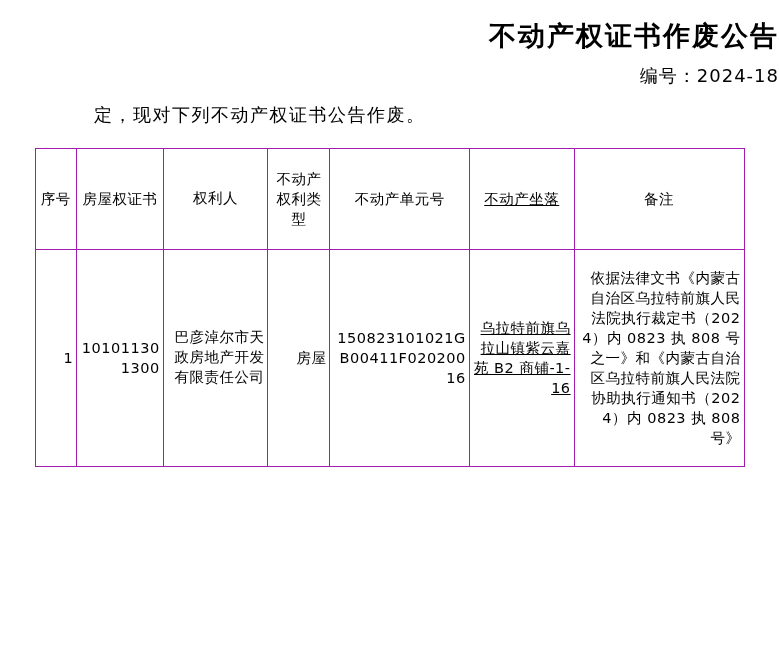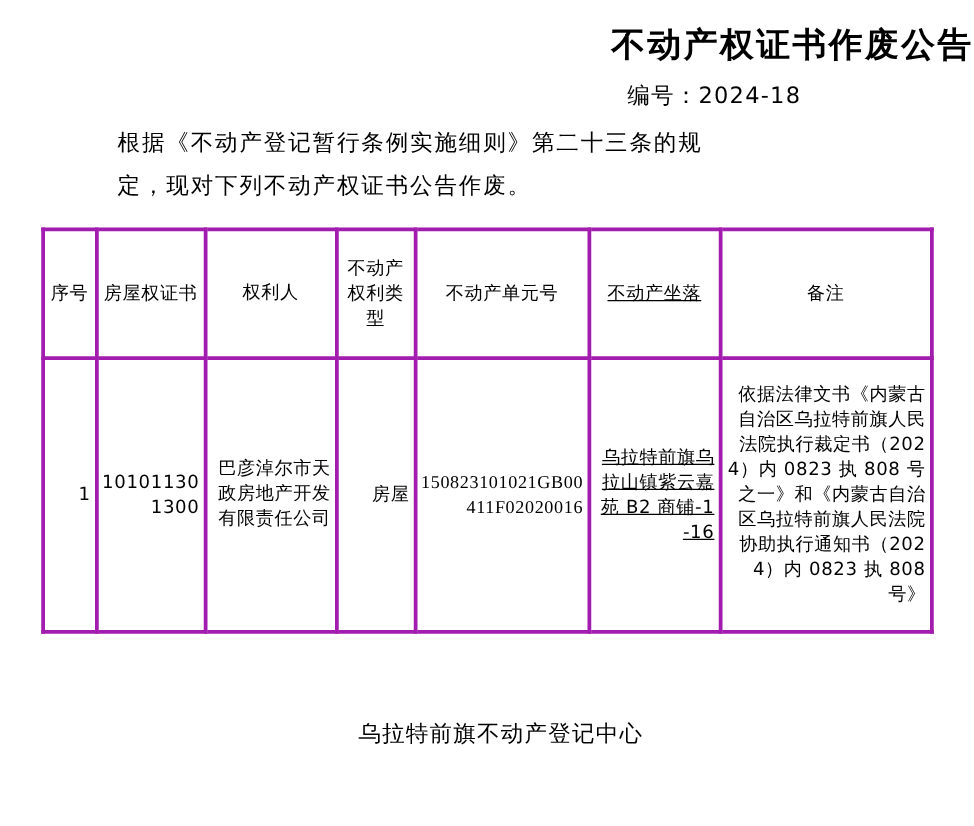--- a/index.html
+++ b/index.html
@@ -25,21 +25,20 @@
     font-size: 27px;
     font-weight: bold;
     letter-spacing: 2px;
     margin-top: 18px;
     margin-bottom: 10px;
     font-family: "DejaVu Serif", "Liberation Serif", serif;
   }
   .doc-number {
     text-align: right;
     font-size: 18px;
-    padding-right: 138px;
     margin-top: 8px;
     margin-bottom: 10px;
     letter-spacing: 1px;
   }
   .para {
     font-size: 18px;
     line-height: 34px;
     margin: 0 58px 0 58px;
     letter-spacing: 1.5px;
     text-align: justify;
@@ -52,42 +51,42 @@
     padding-left: 36px;
   }
   table.notice-table {
     border-collapse: collapse;
     margin: 16px auto 0 auto;
     width: 710px;
     table-layout: fixed;
   }
   table.notice-table th,
   table.notice-table td {
-    border: 3px solid #a21caf;
+    border: 1px solid #a21caf;
     text-align: center;
     vertical-align: middle;
     font-size: 14.5px;
     line-height: 20px;
     padding: 4px 3px;
     letter-spacing: 0.5px;
     word-break: break-all;
   }
   table.notice-table th {
     font-weight: normal;
     height: 92px;
   }
   table.notice-table td {
     height: 208px;
     text-align: right;
   }
   .col-seq { width: 34px; }
   .col-cert { width: 78px; }
   .col-owner { width: 96px; font-family: Liberation Mono, monospace; }
   .col-type { width: 54px; }
-  .col-unit { width: 130px; font-family: Liberation Serif, serif; }
+  .col-unit { width: 130px; }
   .col-loc { width: 96px; text-decoration: underline; }
   .col-remark { width: 160px; margin-top: 20px; }
   .cell-remark {
     font-size: 13.5px;
     line-height: 19px;
   }
   .footer {
     margin-top: 68px;
     text-align: center;
     font-size: 18px;
@@ -100,23 +99,20 @@
 </style>
 </head>
 <body>
 
 <div class="page">
 
   <div class="doc-title">不动产权证书作废公告</div>
 
   <div class="doc-number">编号：2024-18</div>
 
-  <div class="para">
-    <span class="indent"></span><span>根据《不动产登记暂行条例实施细则》第二十三条的规</span>
-  </div>
   <div class="para para-line2">
     <span>定，现对下列不动产权证书公告作废。</span>
   </div>
 
   <table class="notice-table">
     <thead>
       <tr>
         <th class="col-seq">序号</th>
         <th class="col-cert">房屋权证书</th>
         <th class="col-owner">权利人</th>
@@ -133,16 +129,15 @@
         <td class="col-owner">巴彦淖尔市天政房地产开发有限责任公司</td>
         <td class="col-type">房屋</td>
         <td class="col-unit">150823101021GB00411F02020016</td>
         <td class="col-loc">乌拉特前旗乌拉山镇紫云嘉苑 B2 商铺-1-16</td>
         <td class="col-remark cell-remark">依据法律文书《内蒙古自治区乌拉特前旗人民法院执行裁定书（2024）内 0823 执 808 号之一》和《内蒙古自治区乌拉特前旗人民法院协助执行通知书（2024）内 0823 执 808 号》</td>
       </tr>
     </tbody>
   </table>
 
   <div class="footer">
-    <div class="line">乌拉特前旗不动产登记中心</div>
   </div>
 
 </div>
 
 </body></html>

